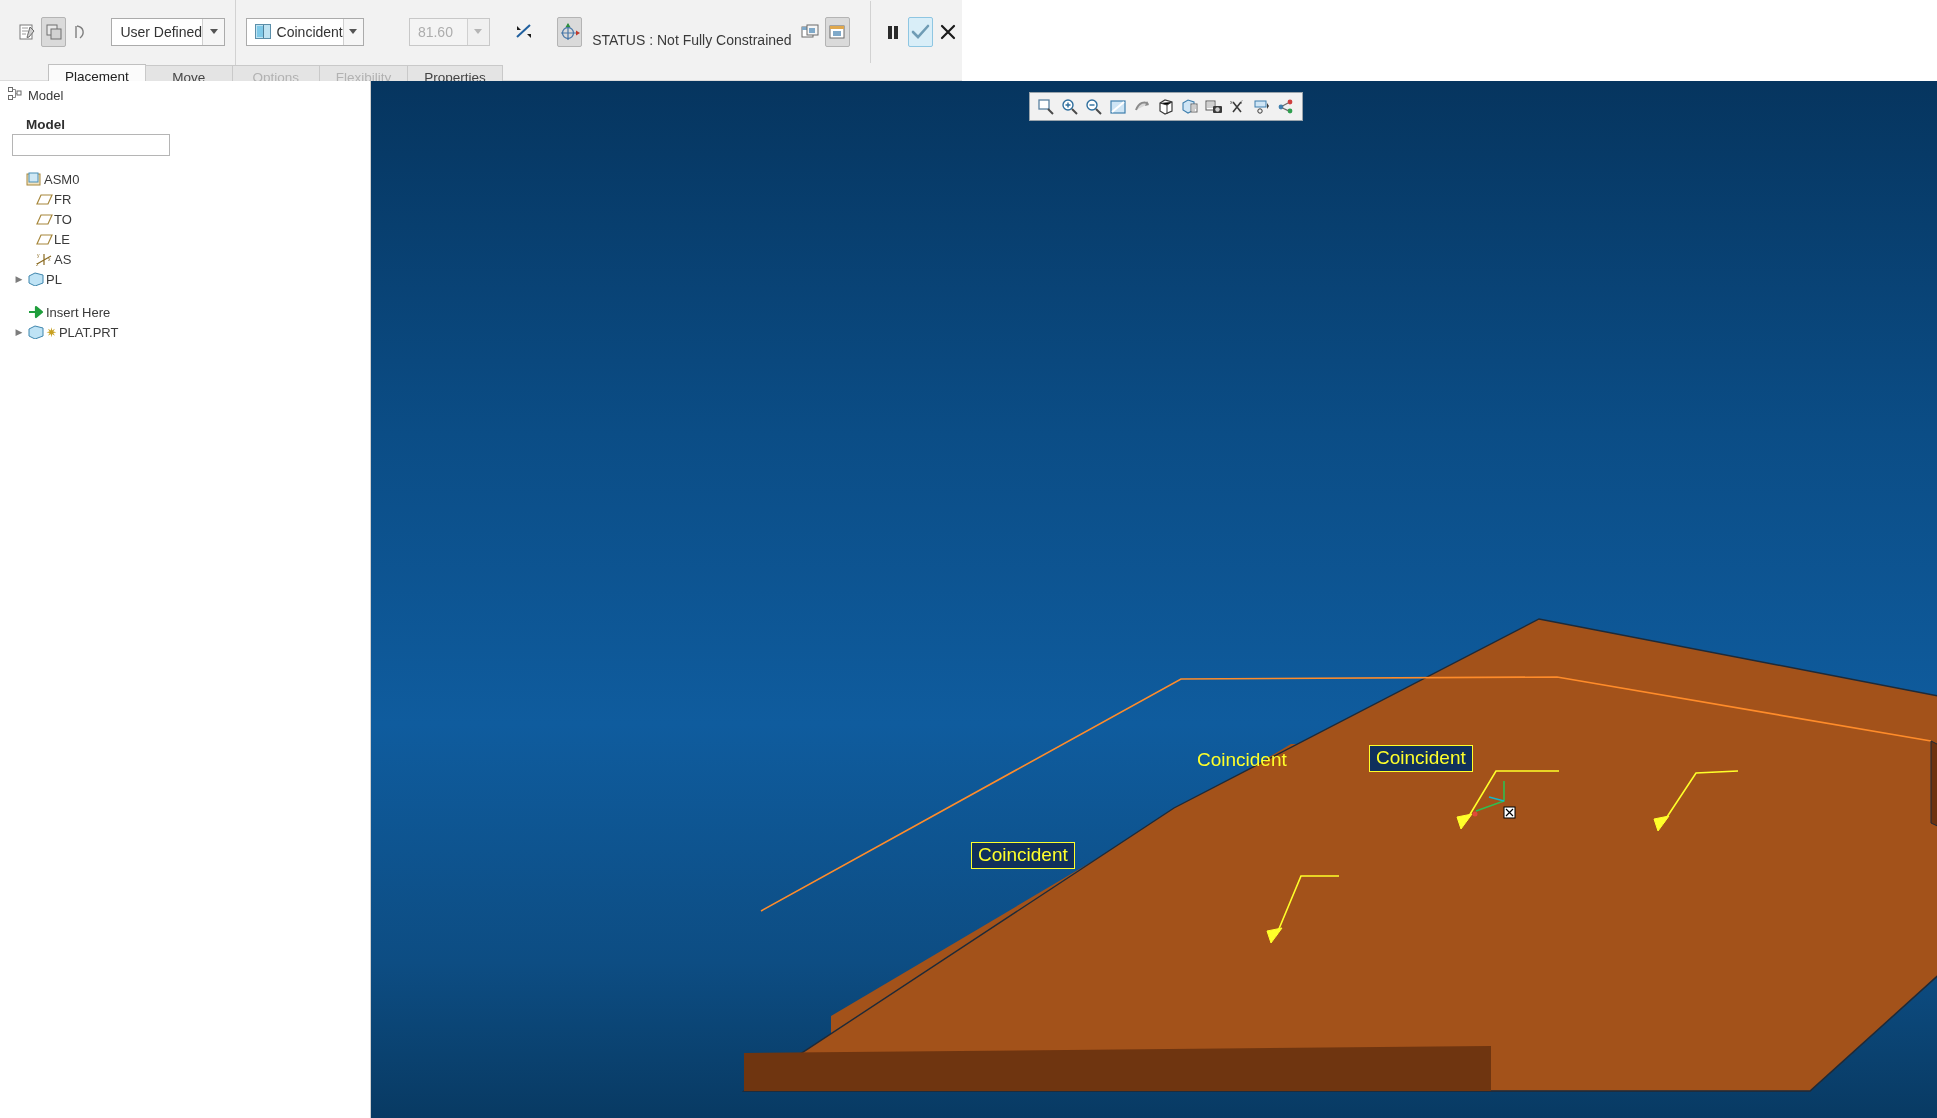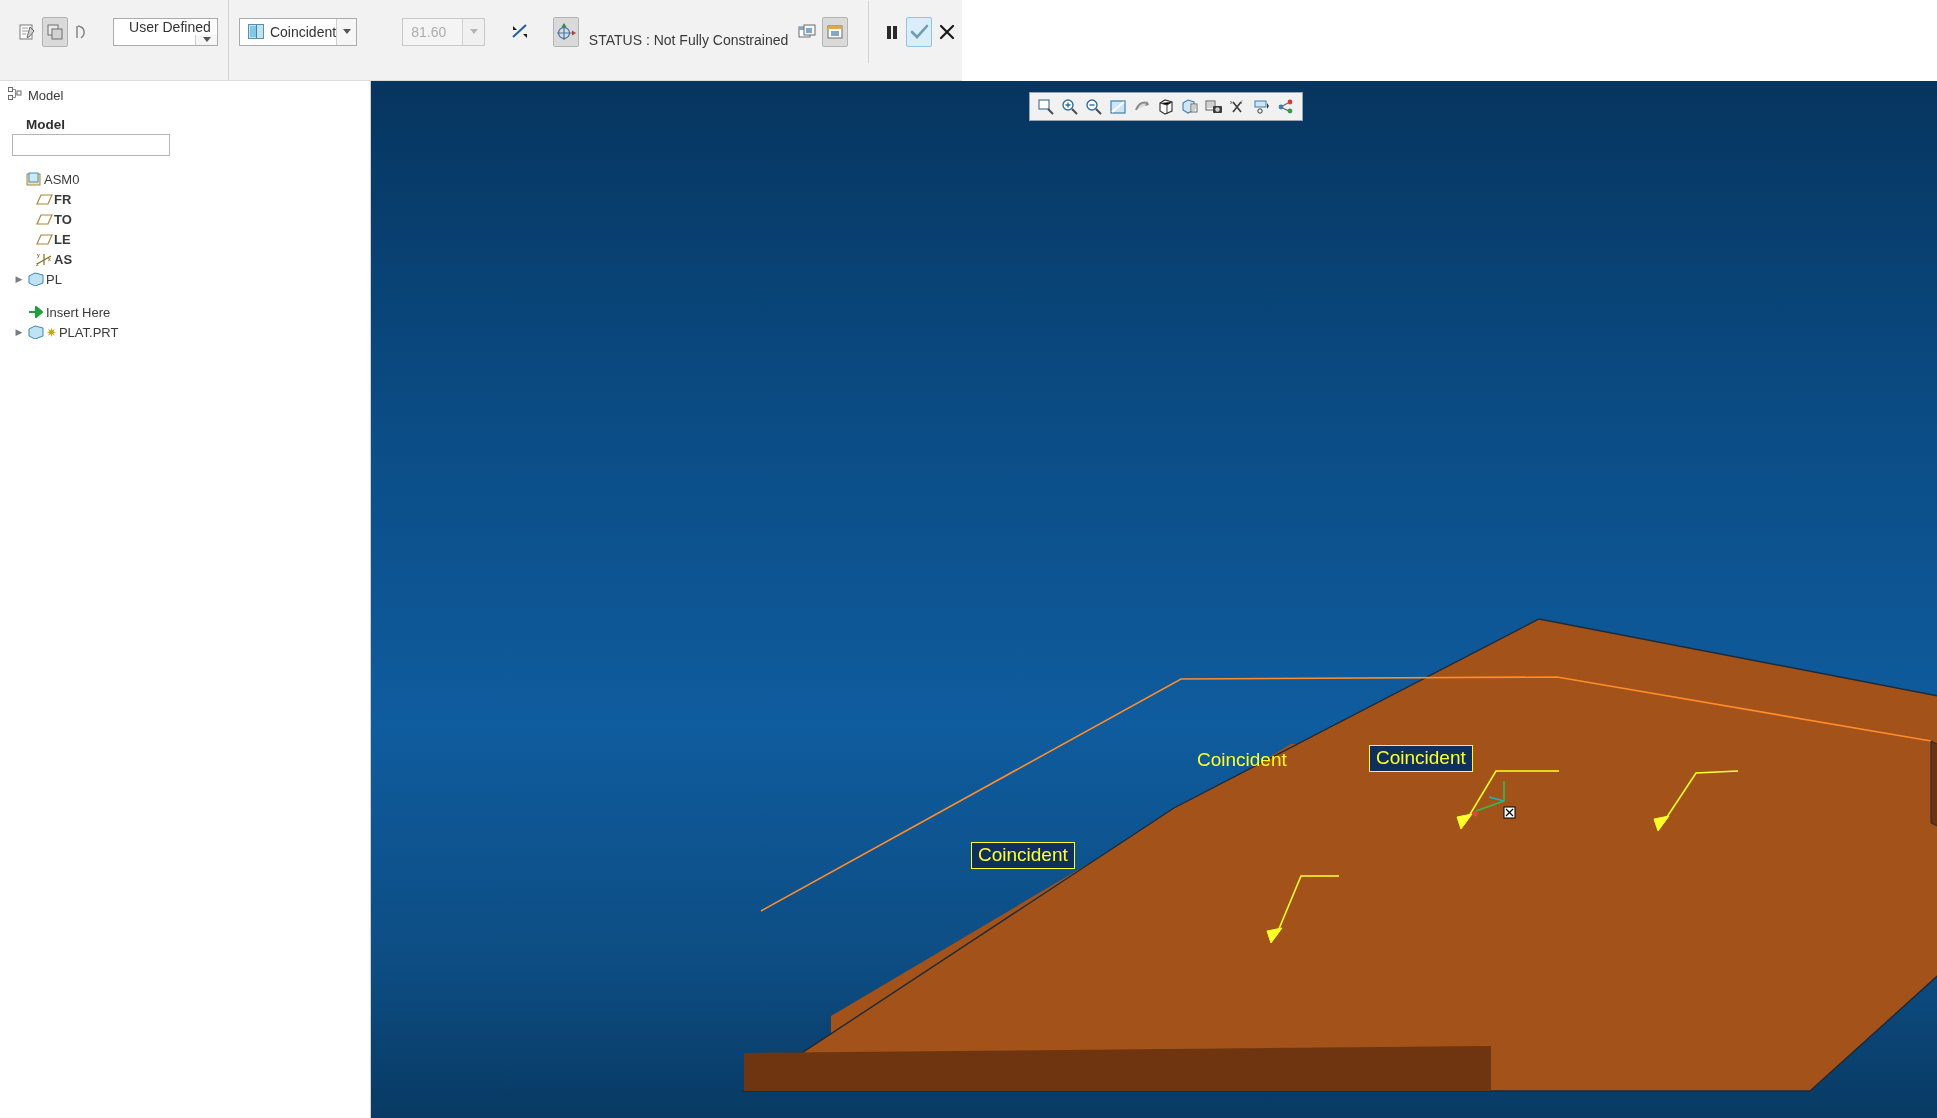--- a/index.html
+++ b/index.html
@@ -283,21 +283,21 @@
     height: 20px; display: flex; align-items: center;
     font-size: 13px; white-space: nowrap; color: #3a3a3a;
   }
   .nav-expander {
     width: 14px; flex: none;
     display: flex; align-items: center; justify-content: center;
     color: #7c7c7c; font-size: 9px;
   }
   .nav-ico { width: 20px; flex: none; display:flex; align-items:center; justify-content:center; }
   .nav-ind-0 { padding-left: 0; text-align: center; }
-  .nav-ind-1 { padding-left: 24px; font-weight: bold; }
+  .nav-ind-1 { padding-left: 24px; }
 
   
   .viewport {
     position: absolute; left: 371px; top: 81px;
     width: 1566px; height: 1037px;
     background: linear-gradient(to bottom, #06355f 0%, #0b4d86 34%, #0f5c9e 62%, #0d4d83 85%, #083a63 100%);
     overflow: hidden;
   }
   .gfx-toolbar {
     position: absolute; left: 1272px; top: 114px;
@@ -354,21 +354,21 @@
         </svg>
       </div>
 
       <div class="icon-btn">
         <svg width="20" height="20" viewBox="0 0 20 20">
           <path d="M5 4v12" stroke="#7f7f7f" stroke-width="1.4" fill="none"></path>
           <path d="M6 4c7 1 8 8 3 12" stroke="#7f7f7f" stroke-width="1.4" fill="none"></path>
         </svg>
       </div>
 
-      <div class="combo" style="width:122px;margin-left:16px;flex-direction:column;">
+      <div class="combo" style="width:122px;margin-left:16px;">
         <span class="label">User Defined</span>
         <span class="arrow">
             <i class="caret"></i>
           </span>
       </div>
 
       <div class="vsep tall"></div>
 
       <div class="combo" style="width:118px;">
         <span class="coin-glyph"></span>
@@ -436,20 +436,37 @@
         </svg>
       </div>
 
       <div class="icon-btn">
         <svg width="20" height="20" viewBox="0 0 20 20">
           <path d="M4 4l12 12M16 4L4 16" stroke="#1b1b1b" stroke-width="2.2" stroke-linecap="round"></path>
         </svg>
       </div>
     </div>
 
+    <div class="tabstrip">
+      <div class="tab active">
+        <span>Placement</span>
+      </div>
+      <div class="tab">
+        <span>Move</span>
+      </div>
+      <div class="tab disabled">
+        <span>Options</span>
+      </div>
+      <div class="tab disabled">
+        <span>Flexibility</span>
+      </div>
+      <div class="tab">
+        <span>Properties</span>
+      </div>
+    </div>
   </div>
 
   <div class="panel">
 
     <div class="tree-box">
 
       <div class="tree-row" style="margin-top:3px;">
         <span class="expander"></span>
         <span>Set1 (User Defined )</span>
       </div>

